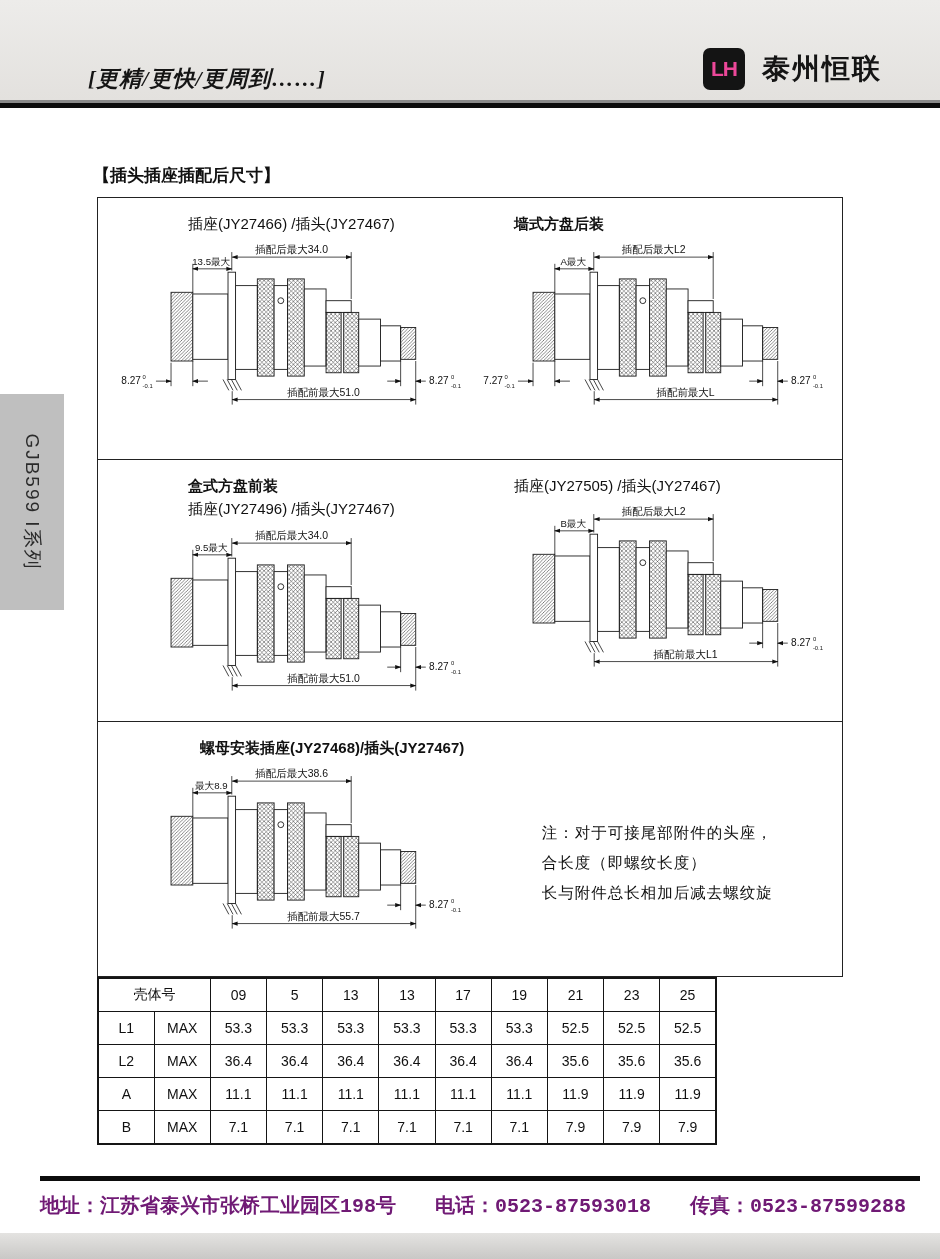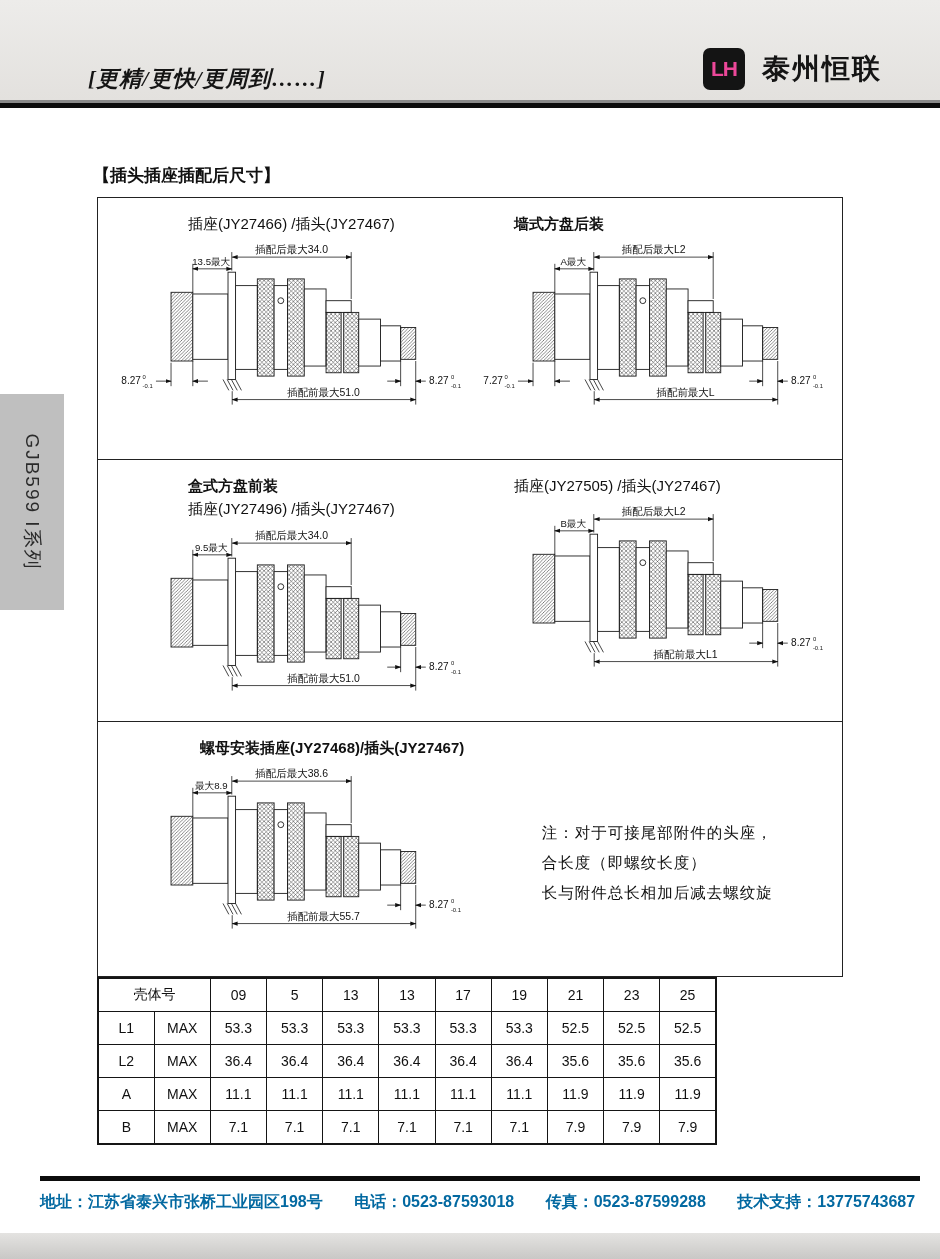--- a/index.html
+++ b/index.html
@@ -52,21 +52,21 @@
   .spec-table{position:absolute;left:97px;top:977px;width:620px;border-collapse:collapse;
               border:2px solid #151515;table-layout:fixed;}
   .spec-table td{border:1px solid #151515;text-align:center;height:32px;font-size:14px;
                  padding:0;color:#111;}
   .col-param{width:74px;}
   .col-max{width:62px;}
 
   
   .footer-rule{position:absolute;left:40px;top:1176px;width:880px;height:5px;background:#0c0c0c;}
   .footer-text{position:absolute;left:40px;top:1192px;width:880px;white-space:nowrap;
-               font-family:Liberation Sans, sans-serif;font-size:16px;font-weight:600;color:#0369a1;}
+               font-family:Liberation Mono, monospace;font-size:20px;font-weight:600;color:#701a75;}
   .f-item{margin-right:27px;}
   .band-bottom{position:absolute;left:0;bottom:0;width:940px;height:26px;
                background:linear-gradient(#e4e3e1,#c9c8c6);}
 </style>
 </head>
 <body>
 
 <div class="band-top"></div>
 <div class="rule-grad"></div>
 <div class="rule-black"></div>

